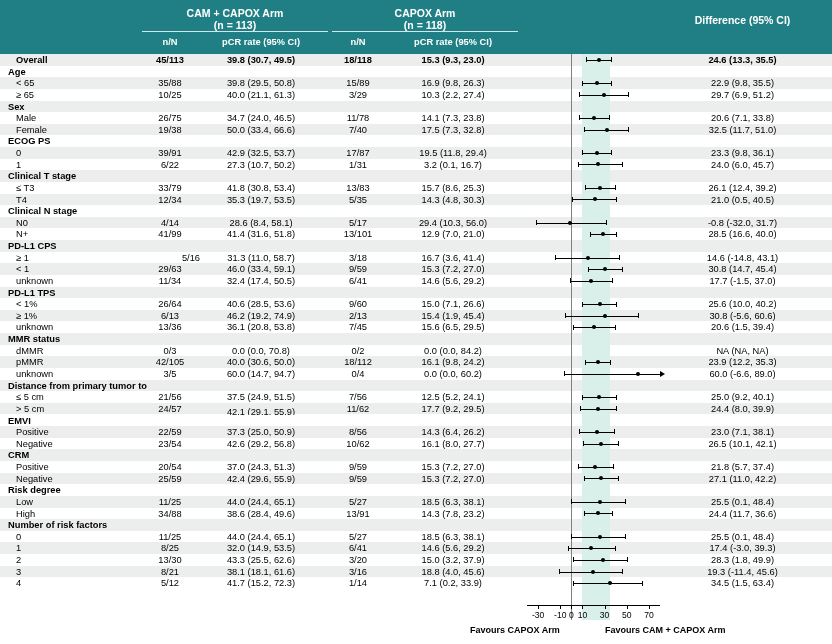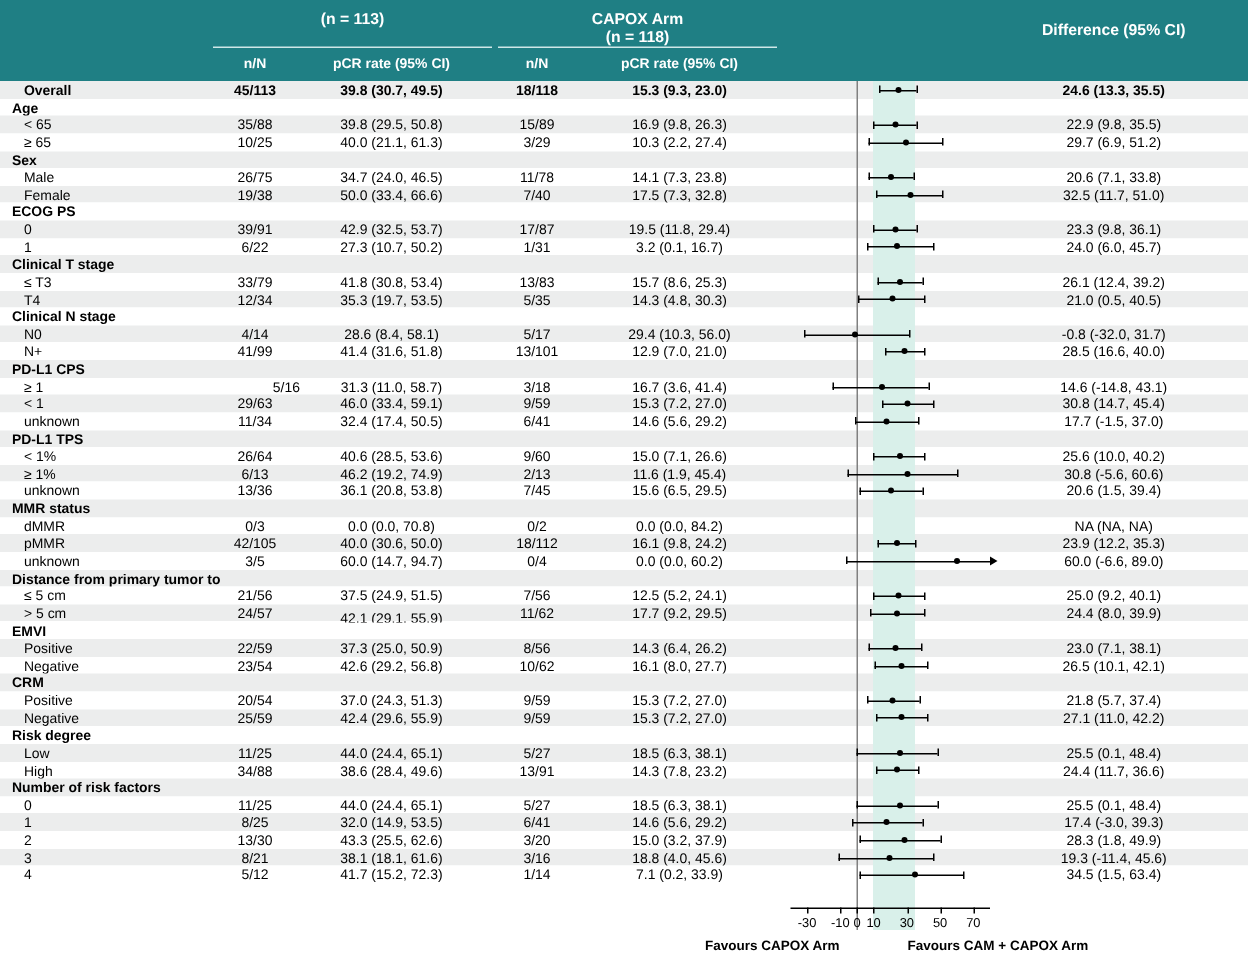--- a/index.html
+++ b/index.html
@@ -84,20 +84,21 @@
   .foot.l { left:470px; }
   .foot.r { left:605px; }
 </style>
 </head>
 <body>
 
 <div class="wrap">
 
   <div class="hdr">
     <div class="grp" style="left:140px; top:7px; width:190px;">
+      <div>CAM + CAPOX Arm</div>
       <div>(n = 113)</div>
     </div>
     <div class="grp" style="left:330px; top:7px; width:190px;">
       <div>CAPOX Arm</div>
       <div>(n = 118)</div>
     </div>
     <div class="grp" style="left:660px; top:14px; width:165px;">
       <div>Difference (95% CI)</div>
     </div>
     <div class="hdr-rule" style="left:142px; top:31px; width:186px;"></div>
@@ -248,21 +249,21 @@
         <div class="c-pcr1" style="top: 1px;">40.6 (28.5, 53.6)</div>
         <div class="c-nn2" style="top: 1px;">9/60</div>
         <div class="c-pcr2" style="top: 1px;">15.0 (7.1, 26.6)</div>
         <div class="c-diff" style="top: 1px;">25.6 (10.0, 40.2)</div>
       </div>
       <div class="row shade" style="top: 255.86px;">
         <div class="c-label sub" style="top: 1px;">≥ 1%</div>
         <div class="c-nn1" style="top: 1px;">6/13</div>
         <div class="c-pcr1" style="top: 1px;">46.2 (19.2, 74.9)</div>
         <div class="c-nn2" style="top: 1px;">2/13</div>
-        <div class="c-pcr2" style="top: 1px;">11.6 (1.9, 45.4)</div>
+        <div class="c-pcr2" style="top: 1px;">15.4 (1.9, 45.4)</div>
         <div class="c-diff" style="top: 1px;">30.8 (-5.6, 60.6)</div>
       </div>
       <div class="row white" style="top: 267.49px;">
         <div class="c-label sub" style="top: 1px;">unknown</div>
         <div class="c-nn1" style="top: 1px;">13/36</div>
         <div class="c-pcr1" style="top: 1px;">36.1 (20.8, 53.8)</div>
         <div class="c-nn2" style="top: 1px;">7/45</div>
         <div class="c-pcr2" style="top: 1px;">15.6 (6.5, 29.5)</div>
         <div class="c-diff" style="top: 1px;">20.6 (1.5, 39.4)</div>
       </div>

